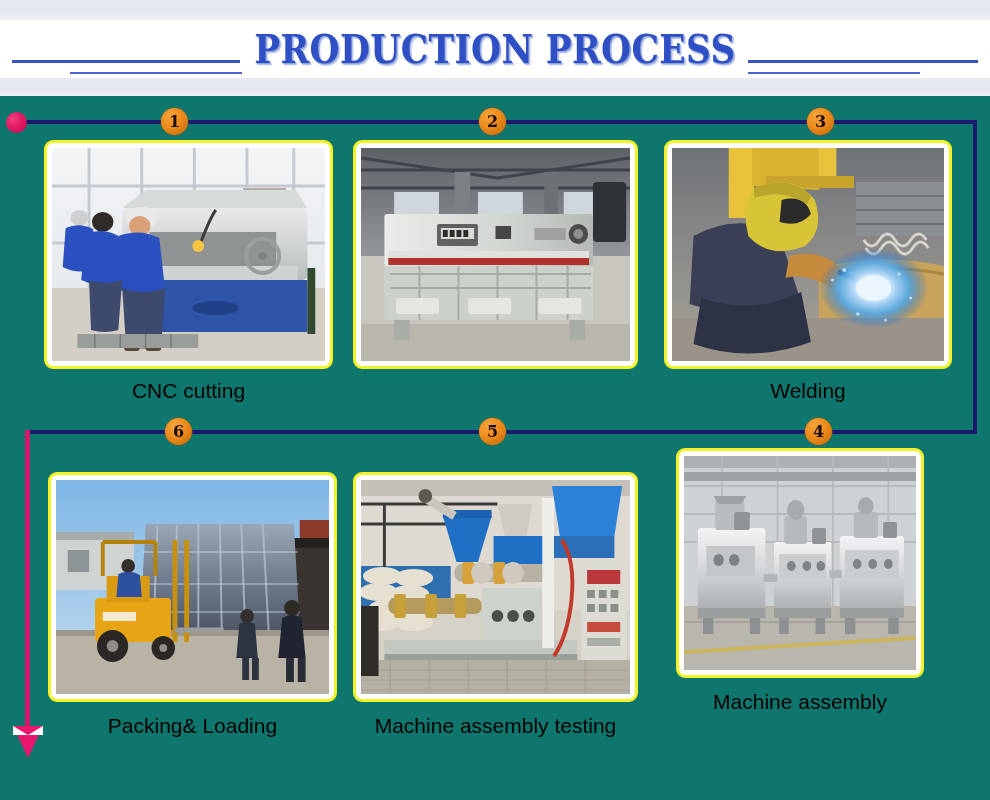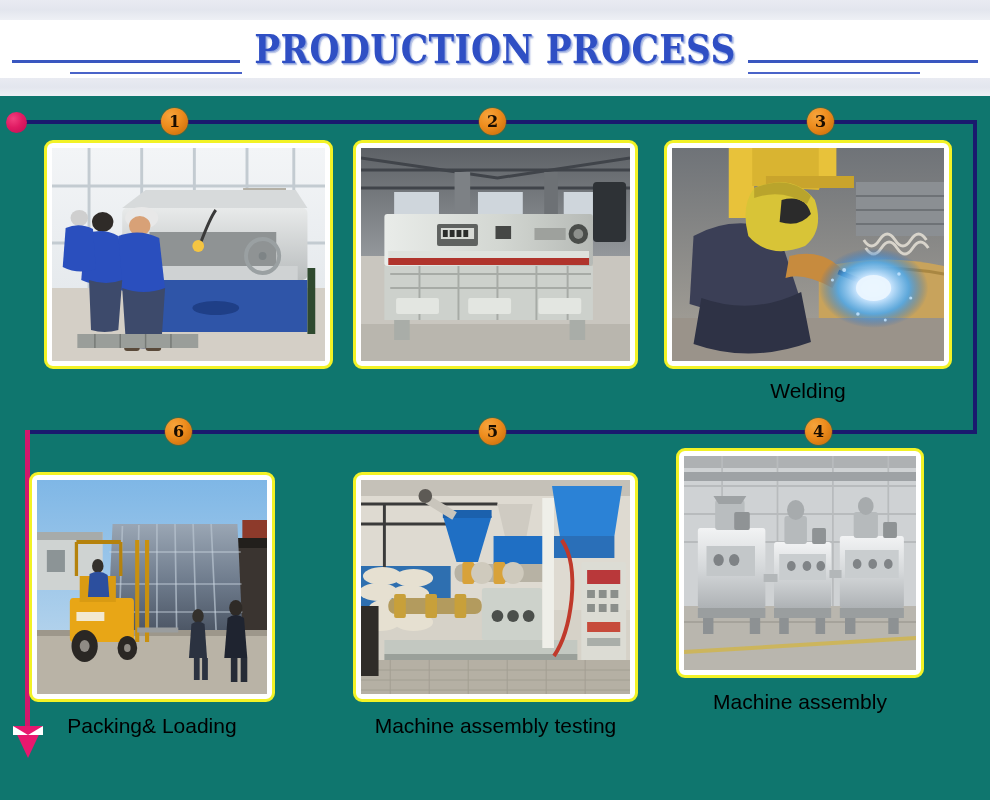--- a/index.html
+++ b/index.html
@@ -277,20 +277,21 @@
 
           <rect x="26" y="186" width="124" height="14" fill="#9a9e9a"></rect>
           <g stroke="#767a76" stroke-width="1.5">
             <path d="M44 186 V200 M70 186 V200 M96 186 V200 M122 186 V200"></path>
           </g>
 
           <rect x="262" y="120" width="8" height="66" fill="#2f4a2f"></rect>
         </svg>
       </div>
     </div>
+    <div class="caption" style="top:239px;">CNC cutting</div>
   </div>
 
   <div class="card" style="left:353px; top:140px; width:285px;">
     <div class="frame" style="height:229px;">
       <div class="photo" style="height:213px;">
         <svg viewBox="0 0 276 213" preserveAspectRatio="none">
           <defs>
             <linearGradient id="g2wall" x1="0" y1="0" x2="0" y2="1">
               <stop offset="0%" stop-color="#5d6166"></stop>
                 <stop offset="100%" stop-color="#93979b"></stop>
@@ -416,21 +417,21 @@
               <circle cx="244" cy="150" r="1.6"></circle>
             <circle cx="190" cy="166" r="1.8"></circle>
               <circle cx="218" cy="172" r="1.5"></circle>
           </g>
         </svg>
       </div>
     </div>
     <div class="caption" style="top:239px;">Welding</div>
   </div>
 
-  <div class="card" style="left:29px; top:472px; width:246px;">
+  <div class="card" style="left:48px; top:472px; width:289px;">
     <div class="frame" style="height:230px;">
       <div class="photo" style="height:214px;">
         <svg viewBox="0 0 280 214" preserveAspectRatio="none">
           <defs>
             <linearGradient id="g6sky" x1="0" y1="0" x2="0" y2="1">
               <stop offset="0%" stop-color="#7fb7e6"></stop>
                 <stop offset="100%" stop-color="#c5dcee"></stop>
             </linearGradient>
             <linearGradient id="g6wrap" x1="0" y1="0" x2="0" y2="1">
               <stop offset="0%" stop-color="#9aa6b4"></stop>

